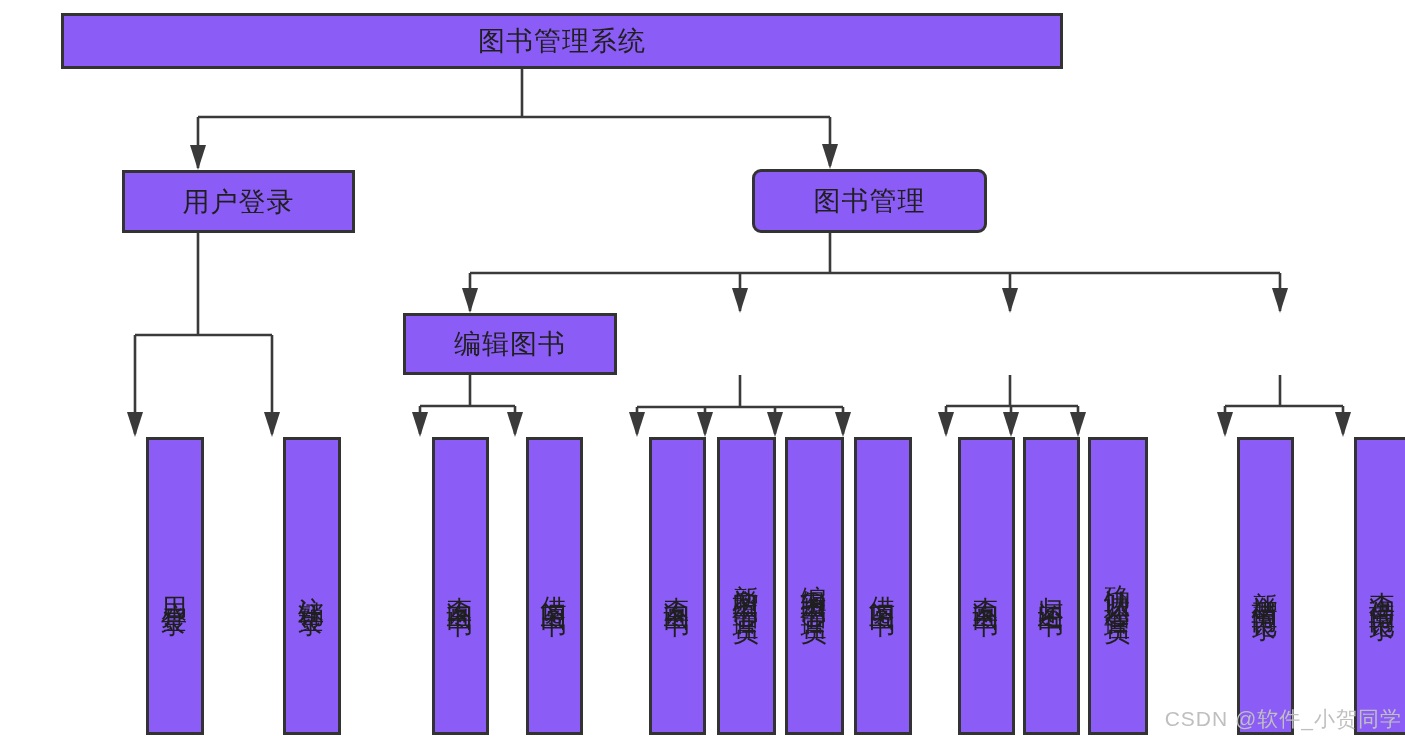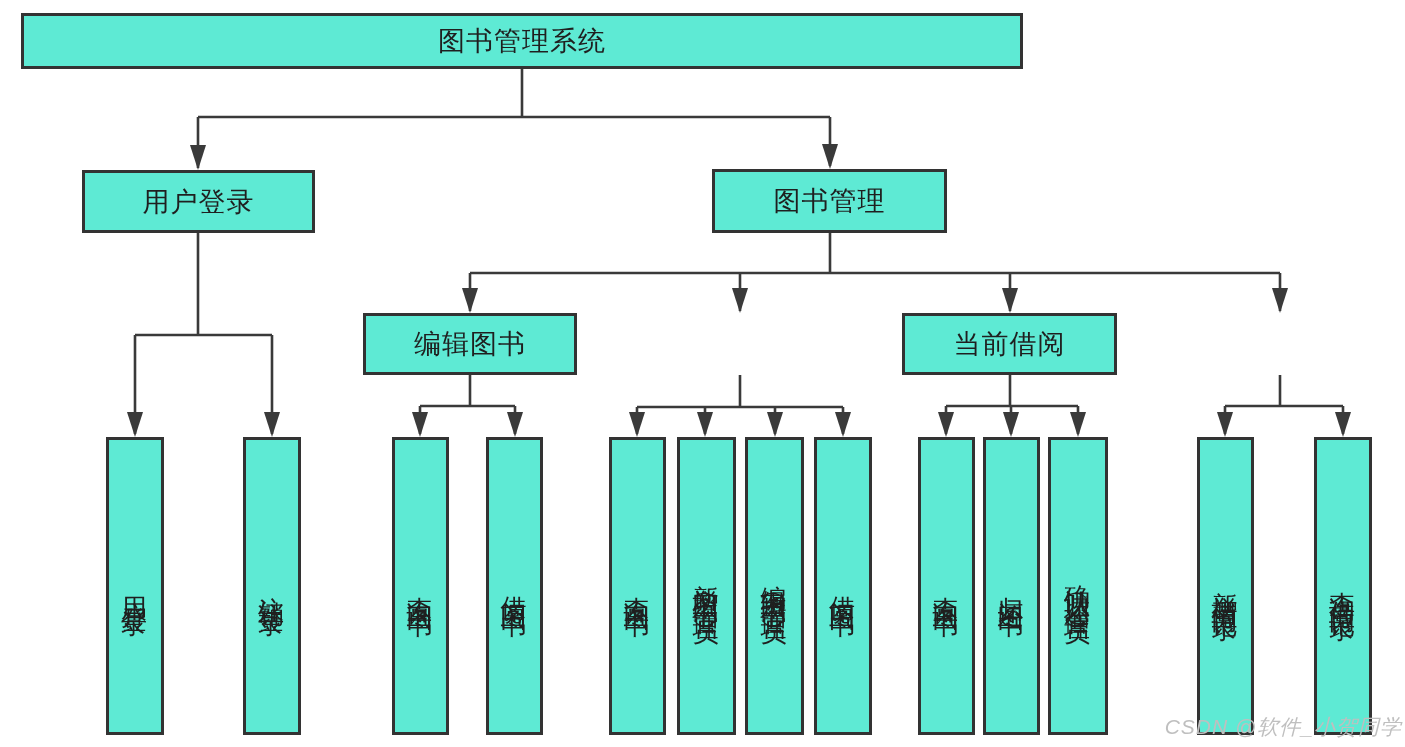--- a/index.html
+++ b/index.html
@@ -13,46 +13,46 @@
     overflow: hidden;
   }
   .wires {
     position: absolute;
     left: 0; top: 0;
     pointer-events: none;
   }
   .node {
     position: absolute;
     box-sizing: border-box;
-    background: #5eead4;
+    background: #8b5cf6;
     border: 3px solid #333333;
     display: flex;
     align-items: center;
     justify-content: center;
     white-space: nowrap;
+    margin-left: 40px;
   }
   .hnode {
     font-size: 27px;
     letter-spacing: 1px;
   }
   .vnode {
     writing-mode: vertical-rl;
     text-orientation: mixed;
     font-size: 26px;
     letter-spacing: 5px;
     white-space: normal;
   }
   .watermark {
     position: absolute;
     right: 3px;
-    bottom: 6px;
+    bottom: 14px;
     font-size: 21px;
     color: #bfbfbf;
     letter-spacing: 1px;
-    font-style: italic;
   }
 </style>
 </head>
 <body>
 
 <div class="stage">
 
   <svg class="wires" width="1405" height="747" viewBox="0 0 1405 747">
     <g stroke="#3a3a3a" stroke-width="2.6" fill="none">
 
@@ -89,24 +89,23 @@
       <polygon points="1003,412 1019,412 1011,437"></polygon>
       <polygon points="1070,412 1086,412 1078,437"></polygon>
       <polygon points="1217,412 1233,412 1225,437"></polygon>
       <polygon points="1335,412 1351,412 1343,437"></polygon>
     </g>
   </svg>
 
   <div class="node hnode" style="left:21px; top:13px; width:1002px; height:56px;">图书管理系统</div>
 
   <div class="node hnode" style="left:82px; top:170px; width:233px; height:63px;">用户登录</div>
-  <div class="node hnode" style="left:712px; top:169px; width:235px; height:64px;">图书管理</div>
+  <div class="node hnode" style="left:712px; top:169px; width:235px; height:64px;border-radius:9px;">图书管理</div>
 
   <div class="node hnode" style="left:363px; top:313px; width:214px; height:62px;">编辑图书</div>
-  <div class="node hnode" style="left:902px; top:313px; width:215px; height:62px;">当前借阅</div>
 
   <div class="node vnode" style="left:106px; top:437px; width:58px; height:298px;">用户登录</div>
   <div class="node vnode" style="left:243px; top:437px; width:58px; height:298px;">注销登录</div>
 
   <div class="node vnode" style="left:392px; top:437px; width:57px; height:298px;">查询图书</div>
   <div class="node vnode" style="left:486px; top:437px; width:57px; height:298px;">借阅图书</div>
 
   <div class="node vnode" style="left:609px; top:437px; width:57px; height:298px;">查询图书</div>
   <div class="node vnode" style="left:677px; top:437px; width:59px; height:298px;">新增图书（管理员）</div>
   <div class="node vnode" style="left:745px; top:437px; width:59px; height:298px;">编辑图书（管理员）</div>

